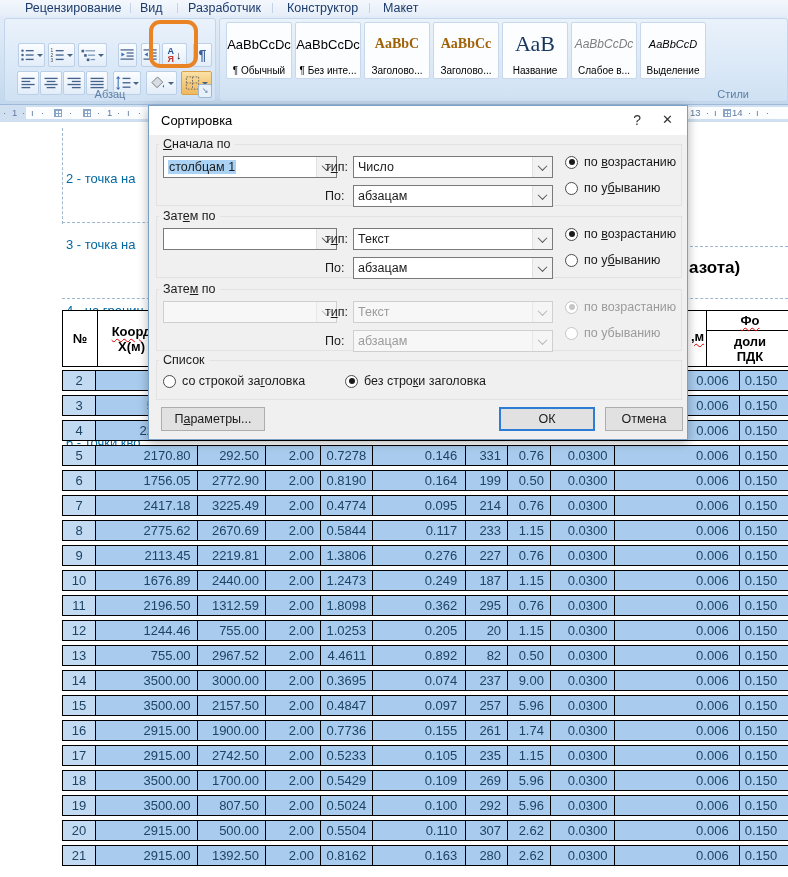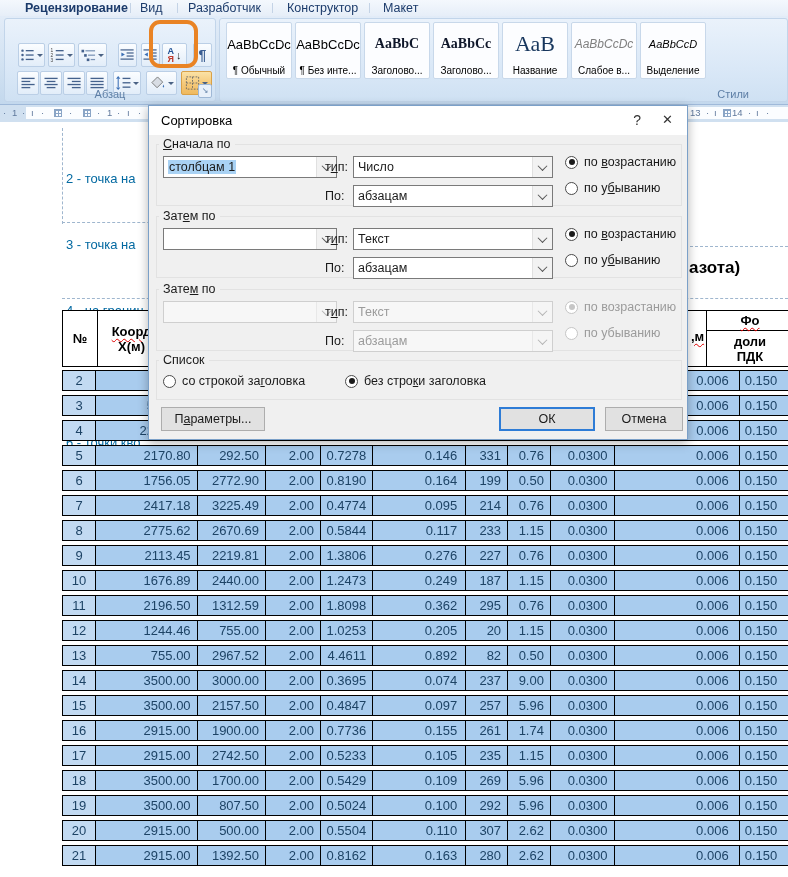--- a/index.html
+++ b/index.html
@@ -37,21 +37,21 @@
   #ring{left:149px;top:20px;width:41px;height:40px;border:4px solid #E98324;border-radius:11px;z-index:30;}
 
   
   #stylecards{position:absolute;left:6px;top:3px;display:flex;gap:3px;}
   .card{width:66px;height:57px;background:#FCFDFF;border:1px solid #C8D8EA;border-radius:2px;
         display:flex;flex-direction:column;align-items:center;justify-content:flex-end;
         padding-bottom:2px;box-sizing:border-box;cursor:pointer;overflow:hidden;}
   .card .pv{flex:1;display:flex;align-items:center;white-space:nowrap;}
   .card .lb{font-size:10px;color:#000;white-space:nowrap;}
   .k-normal{font-size:13px;color:#000;}
-  .k-heading{font-family:"Liberation Serif",serif;font-weight:bold;color:#0f172a;font-size:14px;}
+  .k-heading{font-family:"Liberation Serif",serif;font-weight:bold;color:#a16207;font-size:14px;}
   .k-title{font-family:"Liberation Serif",serif;font-size:22px;color:#17365D;}
   .k-subtitle{font-family:"Liberation Serif",serif;font-style:italic;color:#4F81BD;font-size:13px;}
   .k-subtle{font-style:italic;color:#7F7F7F;font-size:12px;}
   .k-emphasis{font-style:italic;color:#000;font-size:11px;}
 
   
   #ruler{left:0;top:104px;width:788px;height:18px;background:#D0E0F0;z-index:1;}
   #ruler .inner{position:absolute;left:26px;top:3px;right:0;height:12px;background:#FBFDFF;}
   .rmark{position:absolute;top:4px;font-size:9.5px;color:#60799C;line-height:10px;}
   .rgrid{position:absolute;top:5px;width:8px;height:8px;border:1px solid #8AA5C6;
@@ -139,21 +139,21 @@
 </style>
 </head>
 <body>
 
 <div class="abs" id="tabbar">
   <span class="tabsep" style="left:130px"></span>
   <span class="tabsep" style="left:177px"></span>
   <span class="tabsep" style="left:272px"></span>
   <span class="tabsep" style="left:369px"></span>
   <span class="tabsep" style="left:403px"></span>
-<span class="tab" style="left: 25px; font-weight: bold;">Рецензирование</span>
+<span class="tab" style="left: 25px;">Рецензирование</span>
     <span class="tab" style="left: 140px;">Вид</span>
     <span class="tab" style="left: 188px;">Разработчик</span>
     <span class="tab" style="left: 287px;">Конструктор</span>
     <span class="tab" style="left: 383px;">Макет</span>
   </div>
 
 <div class="abs" id="ribbon">
   <div class="group" id="g-abzac">
 
     <span class="rbtn" style="left:13px;top:24px;width:27px">

